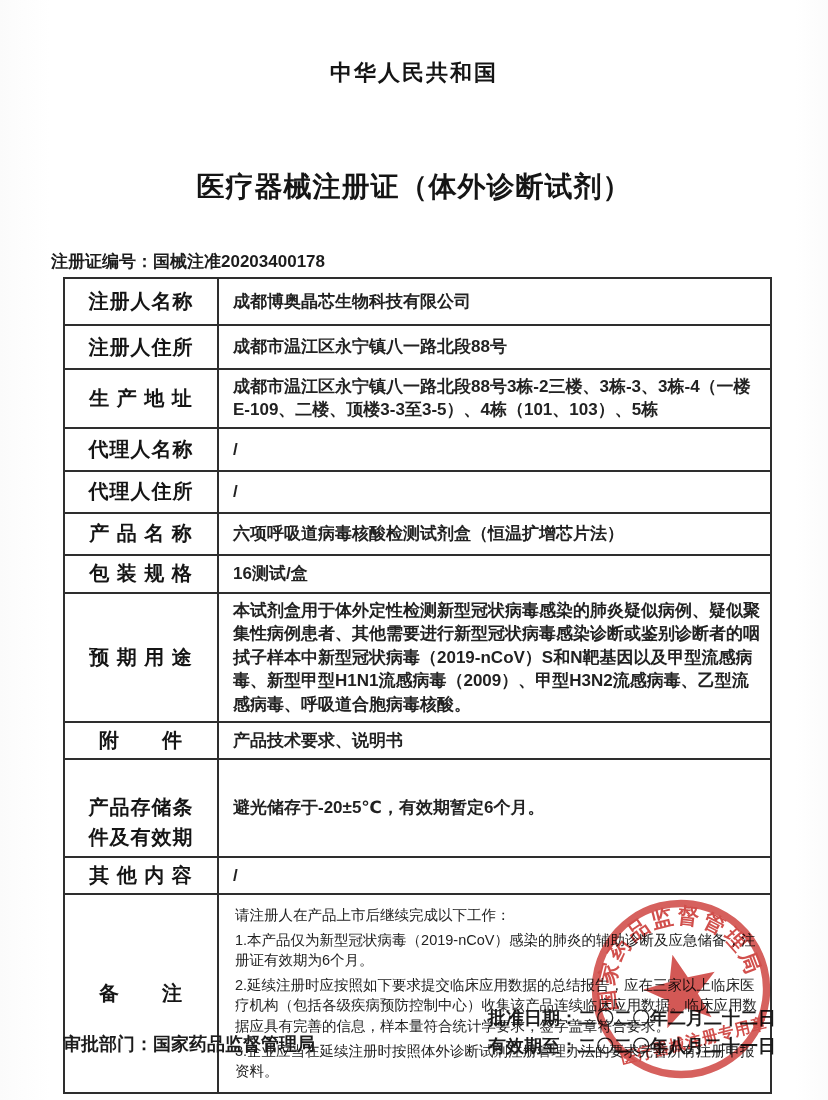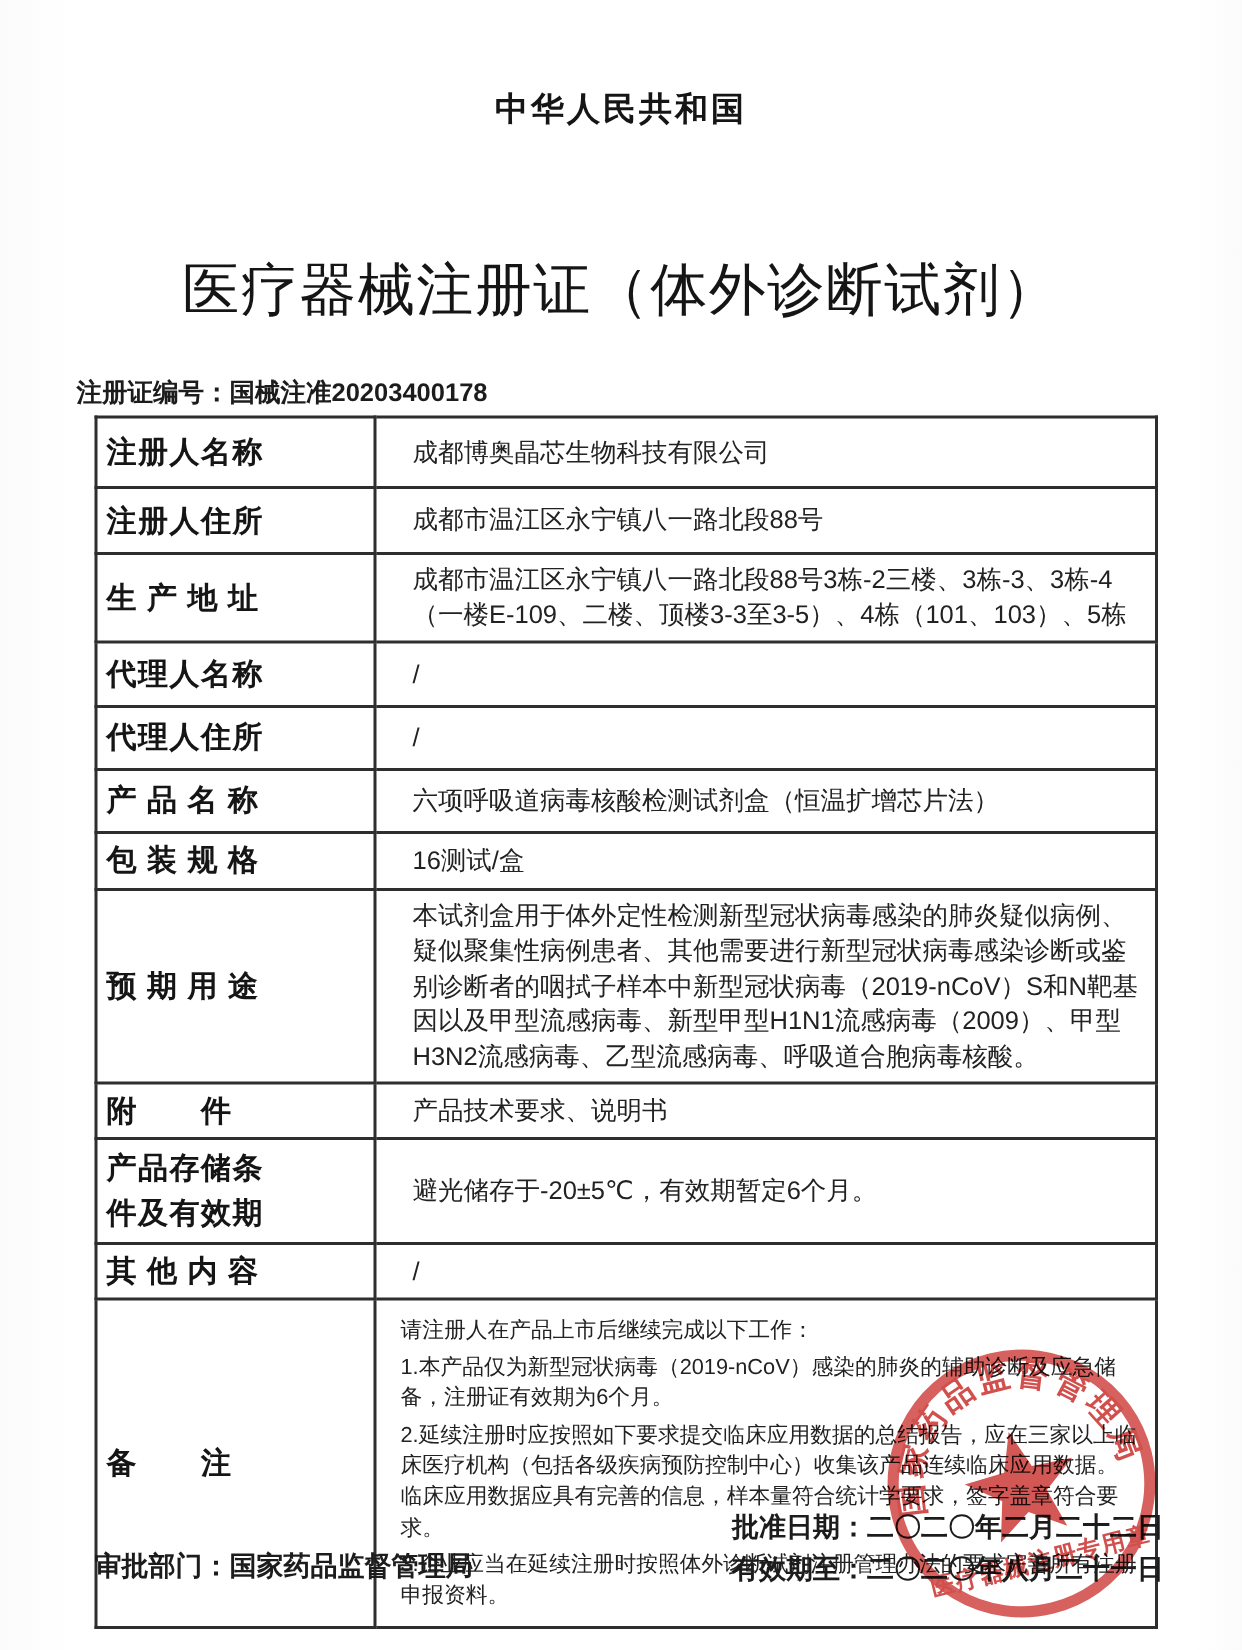--- a/index.html
+++ b/index.html
@@ -12,48 +12,48 @@
     overflow:hidden;
   }
   .page{position:absolute;inset:0;background:linear-gradient(90deg,#fbfbfb 0%,#ffffff 6%,#ffffff 96%,#fbfbfb 100%);}
   .doc-title{
     position:absolute;top:58px;left:0;width:100%;
     text-align:center;font-size:22px;font-weight:bold;
     letter-spacing:2px;color:#151515;
   }
   .doc-subtitle{
     position:absolute;top:168px;left:0;width:100%;
-    text-align:center;font-size:38px;font-weight:normal;
+    text-align:center;font-size:28px;font-weight:bold;
     letter-spacing:1px;color:#151515;
   }
   .regno-line{
     position:absolute;top:250px;left:51px;
     font-size:17px;font-weight:600;color:#1c1c1c;
   }
   .cert-table{
     position:absolute;top:277px;left:63px;width:709px;
     border:2px solid #2e2e2e;
     border-collapse:collapse;
     table-layout:fixed;
   }
   .cert-table td{
     border:2px solid #2e2e2e;
     vertical-align:middle;
     box-sizing:border-box;
   }
   td.lbl{
-    width:186px;
+    width:154px;text-align:center;
     font-size:20px;font-weight:600;letter-spacing:1px;
-    color:#151515;padding:4px 6px;font-family:Liberation Serif, serif;
+    color:#151515;padding:4px 6px;
   }
   td.val{
-    font-size:17px;font-weight:400;color:#222;
-    padding:5px 8px 5px 24px;line-height:1.38;
+    font-size:17px;font-weight:700;color:#222;
+    padding:5px 8px 5px 14px;line-height:1.38;
   }
-  .lbl-narrow{display:inline-block;max-width:116px;line-height:1.5;}
+  .lbl-narrow{display:inline-block;max-width:116px;line-height:1.5;margin-top:28px;}
   tr.r1 td{height:47px;} tr.r2 td{height:44px;} tr.r3 td{height:57px;}
   tr.r4 td{height:43px;} tr.r5 td{height:42px;} tr.r6 td{height:42px;}
   tr.r7 td{height:38px;} tr.r8 td{height:47px;} tr.r9 td{height:108px;margin-top:28px;}
   tr.r10 td{height:37px;} tr.r11 td{height:63px;} tr.r12 td{height:30px;}
   tr.r13 td{height:132px;}
   td.val-remark{font-size:14.5px;line-height:1.42;padding:6px 8px 6px 12px;font-weight:500;}
   .remark-line{margin:4px;}
   .footer-left{
     position:absolute;top:1032px;left:63px;
     font-size:18px;font-weight:700;color:#1c1c1c;

